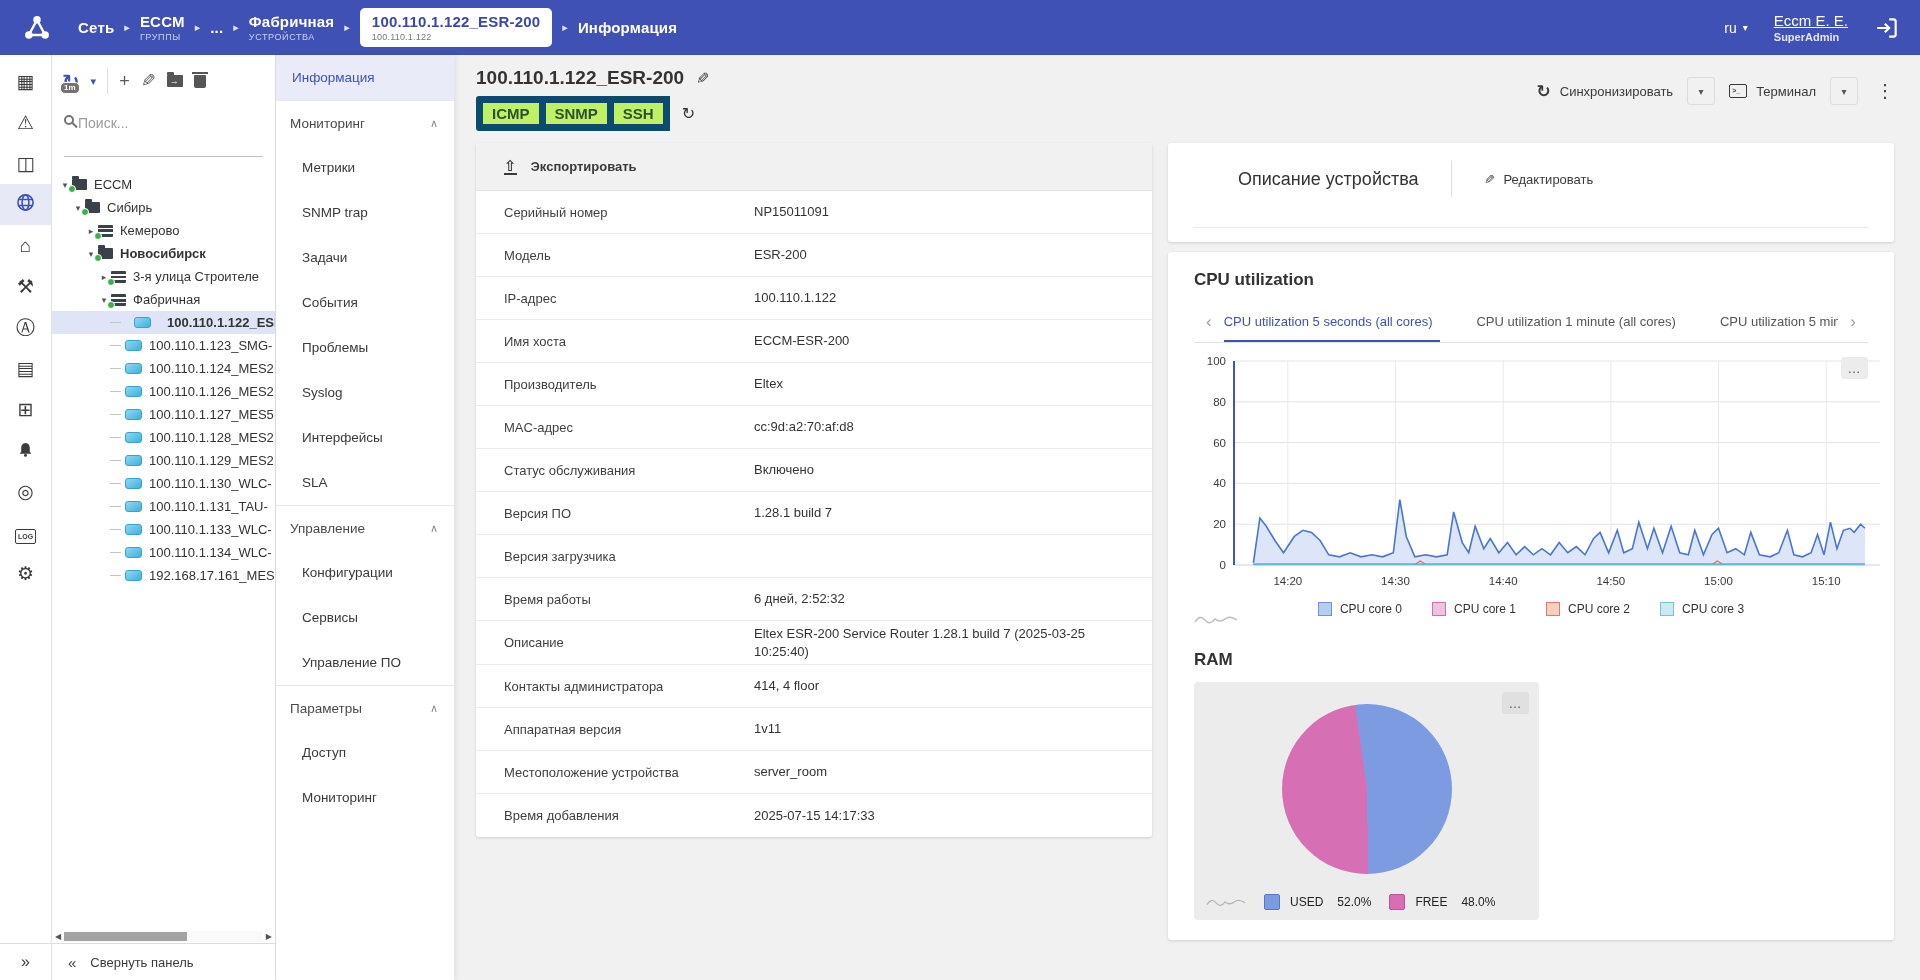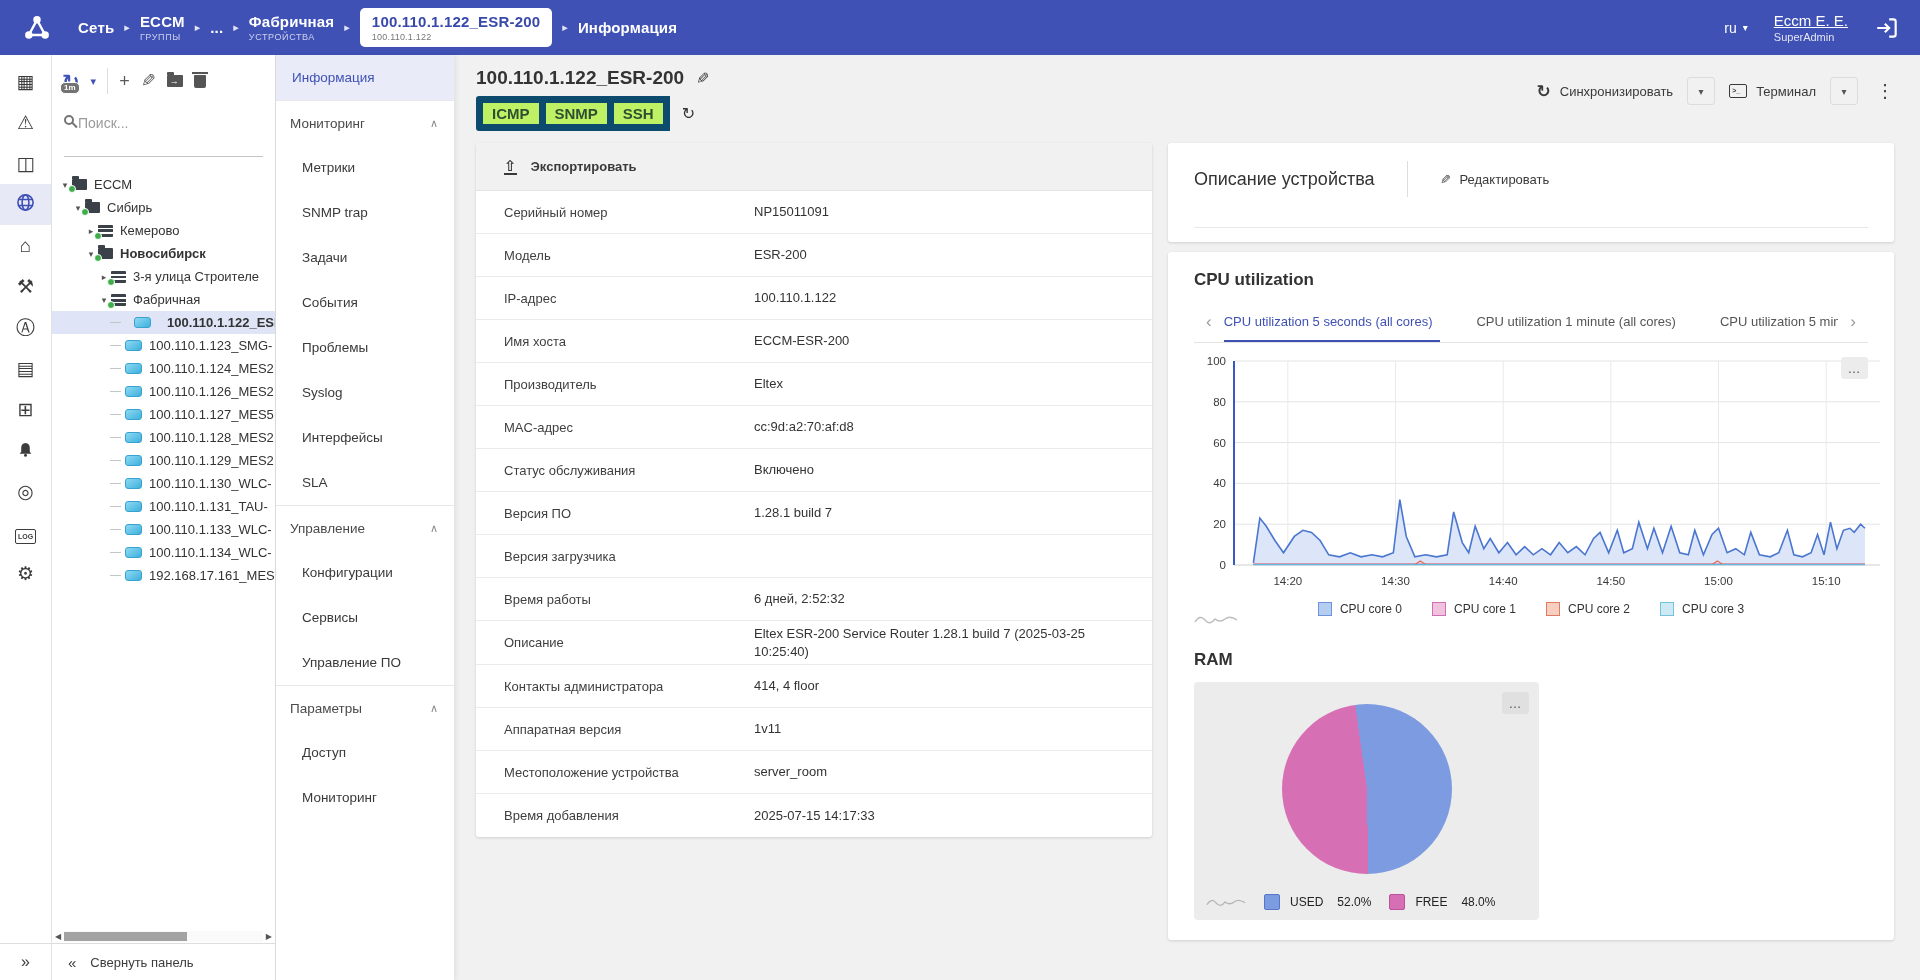--- a/index.html
+++ b/index.html
@@ -15,21 +15,21 @@
   .crumb-sub { font-size:9px; letter-spacing:.6px; color:rgba(255,255,255,.72); margin-top:2px; text-transform:uppercase; }
   .crumb.chip { background:#fff; border-radius:5px; padding:5px 12px; }
   .crumb.chip .crumb-main { color:#3949ab; }
   .crumb.chip .crumb-sub { color:#777; text-transform:none; letter-spacing:.2px; }
   .sep { color:rgba(255,255,255,.85); font-size:11px; }
   .tb-right { margin-left:auto; display:flex; align-items:center; gap:26px; }
   .lang { display:flex; align-items:center; gap:6px; font-size:14px; cursor:pointer; }
   .caret { font-size:10px; }
   .user { text-align:left; cursor:pointer; }
   .user-name { font-size:15px; text-decoration:underline; font-weight:500; }
-  .user-role { font-size:11px; color:rgba(255,255,255,.85); margin-top:2px; }
+  .user-role { font-size:11px; color:rgba(255,255,255,.85); margin-top:2px;font-weight:bold; }
   .logout { cursor:pointer; display:flex; }
 
   
   .app { display:flex; height:925px; }
 
   
   .rail { width:52px; background:#fff; border-right:1px solid #e2e2e2; display:flex; flex-direction:column; align-items:center; }
   .rail-items { display:flex; flex-direction:column; width:100%; padding-top:6px; }
   .rail-item { width:100%; height:41px; display:flex; align-items:center; justify-content:center; color:#3c3c3c; font-size:19px; cursor:pointer; }
   .rail-item.active { background:#e7eaf6; color:#3f51b5; }
@@ -110,21 +110,21 @@
   .export-ic { font-size:15px; border-bottom:2px solid #3a3a3a; line-height:1.05; }
   .info-row { display:flex; min-height:43px; align-items:center; border-bottom:1px solid #ebebeb; padding:4px 28px; }
   .info-row:last-child { border-bottom:none; }
   .info-label { width:250px; flex:none; font-size:13px; color:#3f3f3f; }
   .info-value { font-size:13px; color:#333; line-height:1.35; }
 
   
   .right-col { flex:1; display:flex; flex-direction:column; gap:10px; min-width:0; }
   .card { background:#fff; border-radius:3px; box-shadow:0 1px 3px rgba(0,0,0,.14); }
   .desc-card { padding:18px 26px 8px; }
-  .desc-head { display:flex; align-items:center; gap:32px; }
+  .desc-head { display:flex; align-items:center; gap:32px;margin-left:44px; }
   .desc-title { font-size:18px; font-weight:500; color:#333; }
   .vdiv { width:1px; height:36px; background:#ddd; }
   .editbtn { display:flex; align-items:center; gap:9px; font-size:13px; font-weight:500; color:#3a3a3a; cursor:pointer; }
   .desc-body { height:30px; }
   .desc-divider { border-top:1px solid #e8e8e8; margin-bottom:6px; }
 
   .metrics-card { padding:18px 26px 20px; }
   .sec-title { font-size:17px; font-weight:700; color:#333; }
   .tabs-row { display:flex; align-items:center; border-bottom:1px solid #e2e2e2; margin-top:12px; }
   .tab-arrow { color:#999; font-size:17px; padding:0 12px; cursor:pointer; flex:none; }

